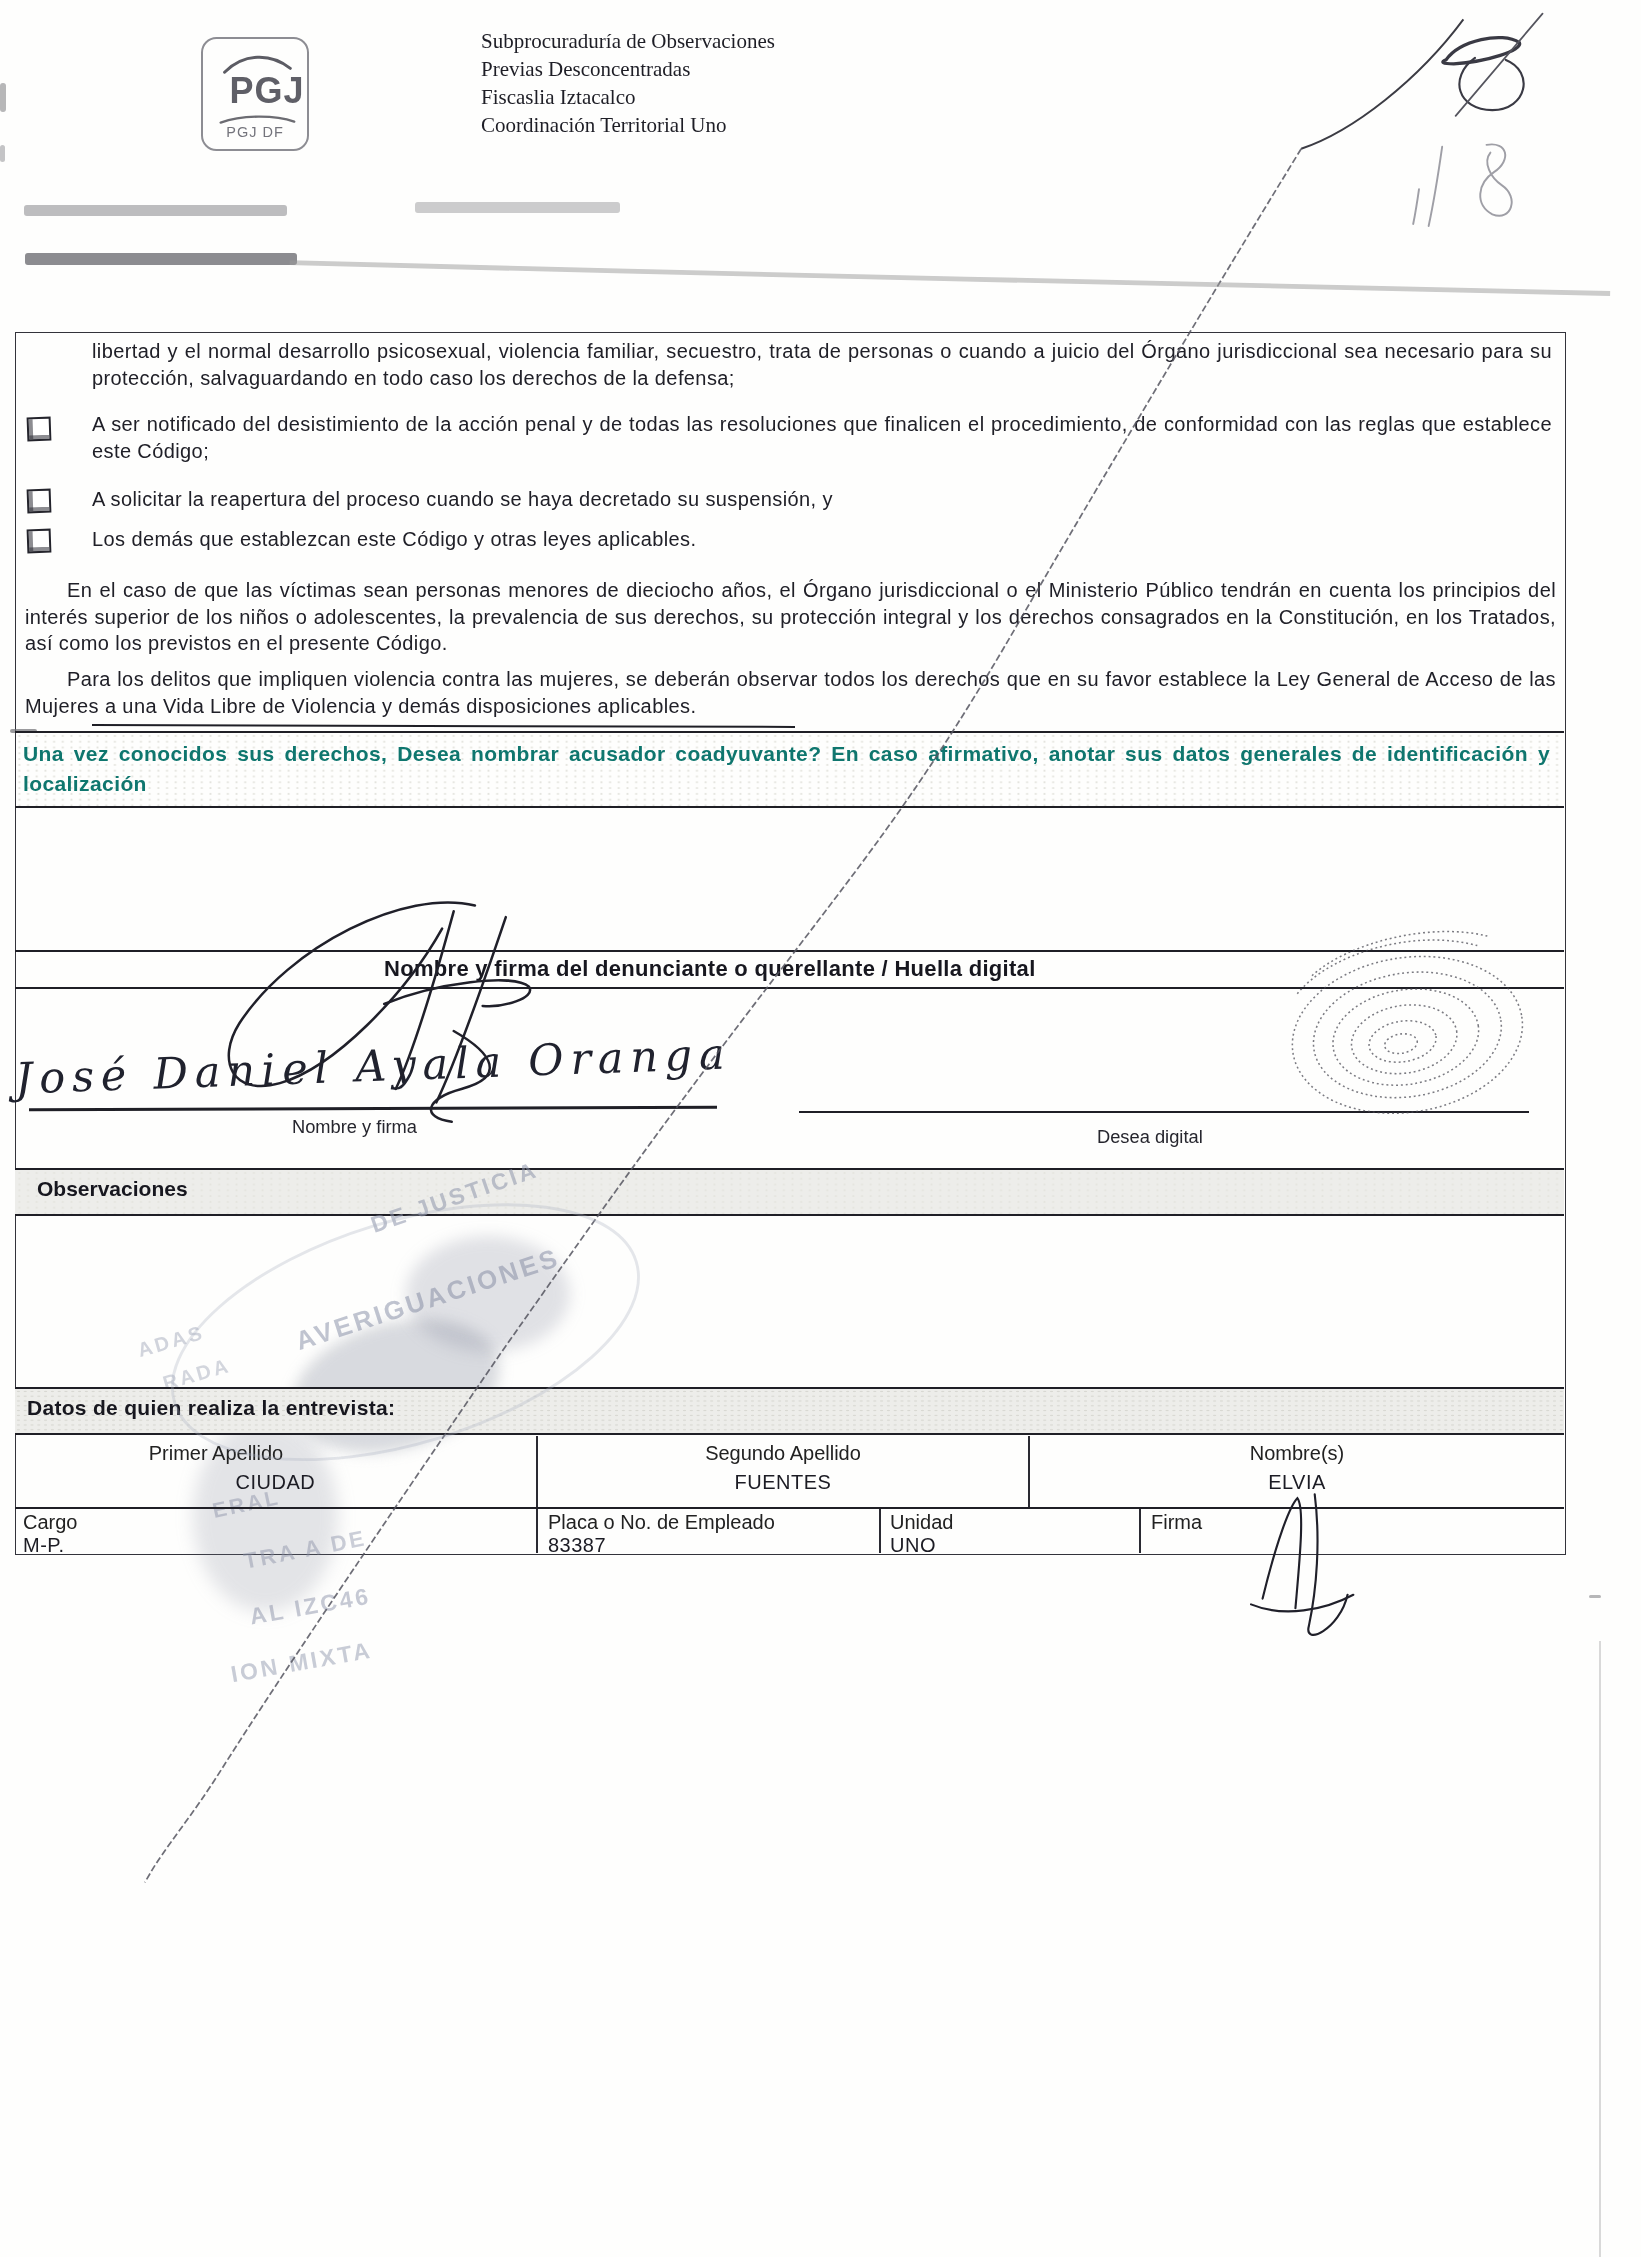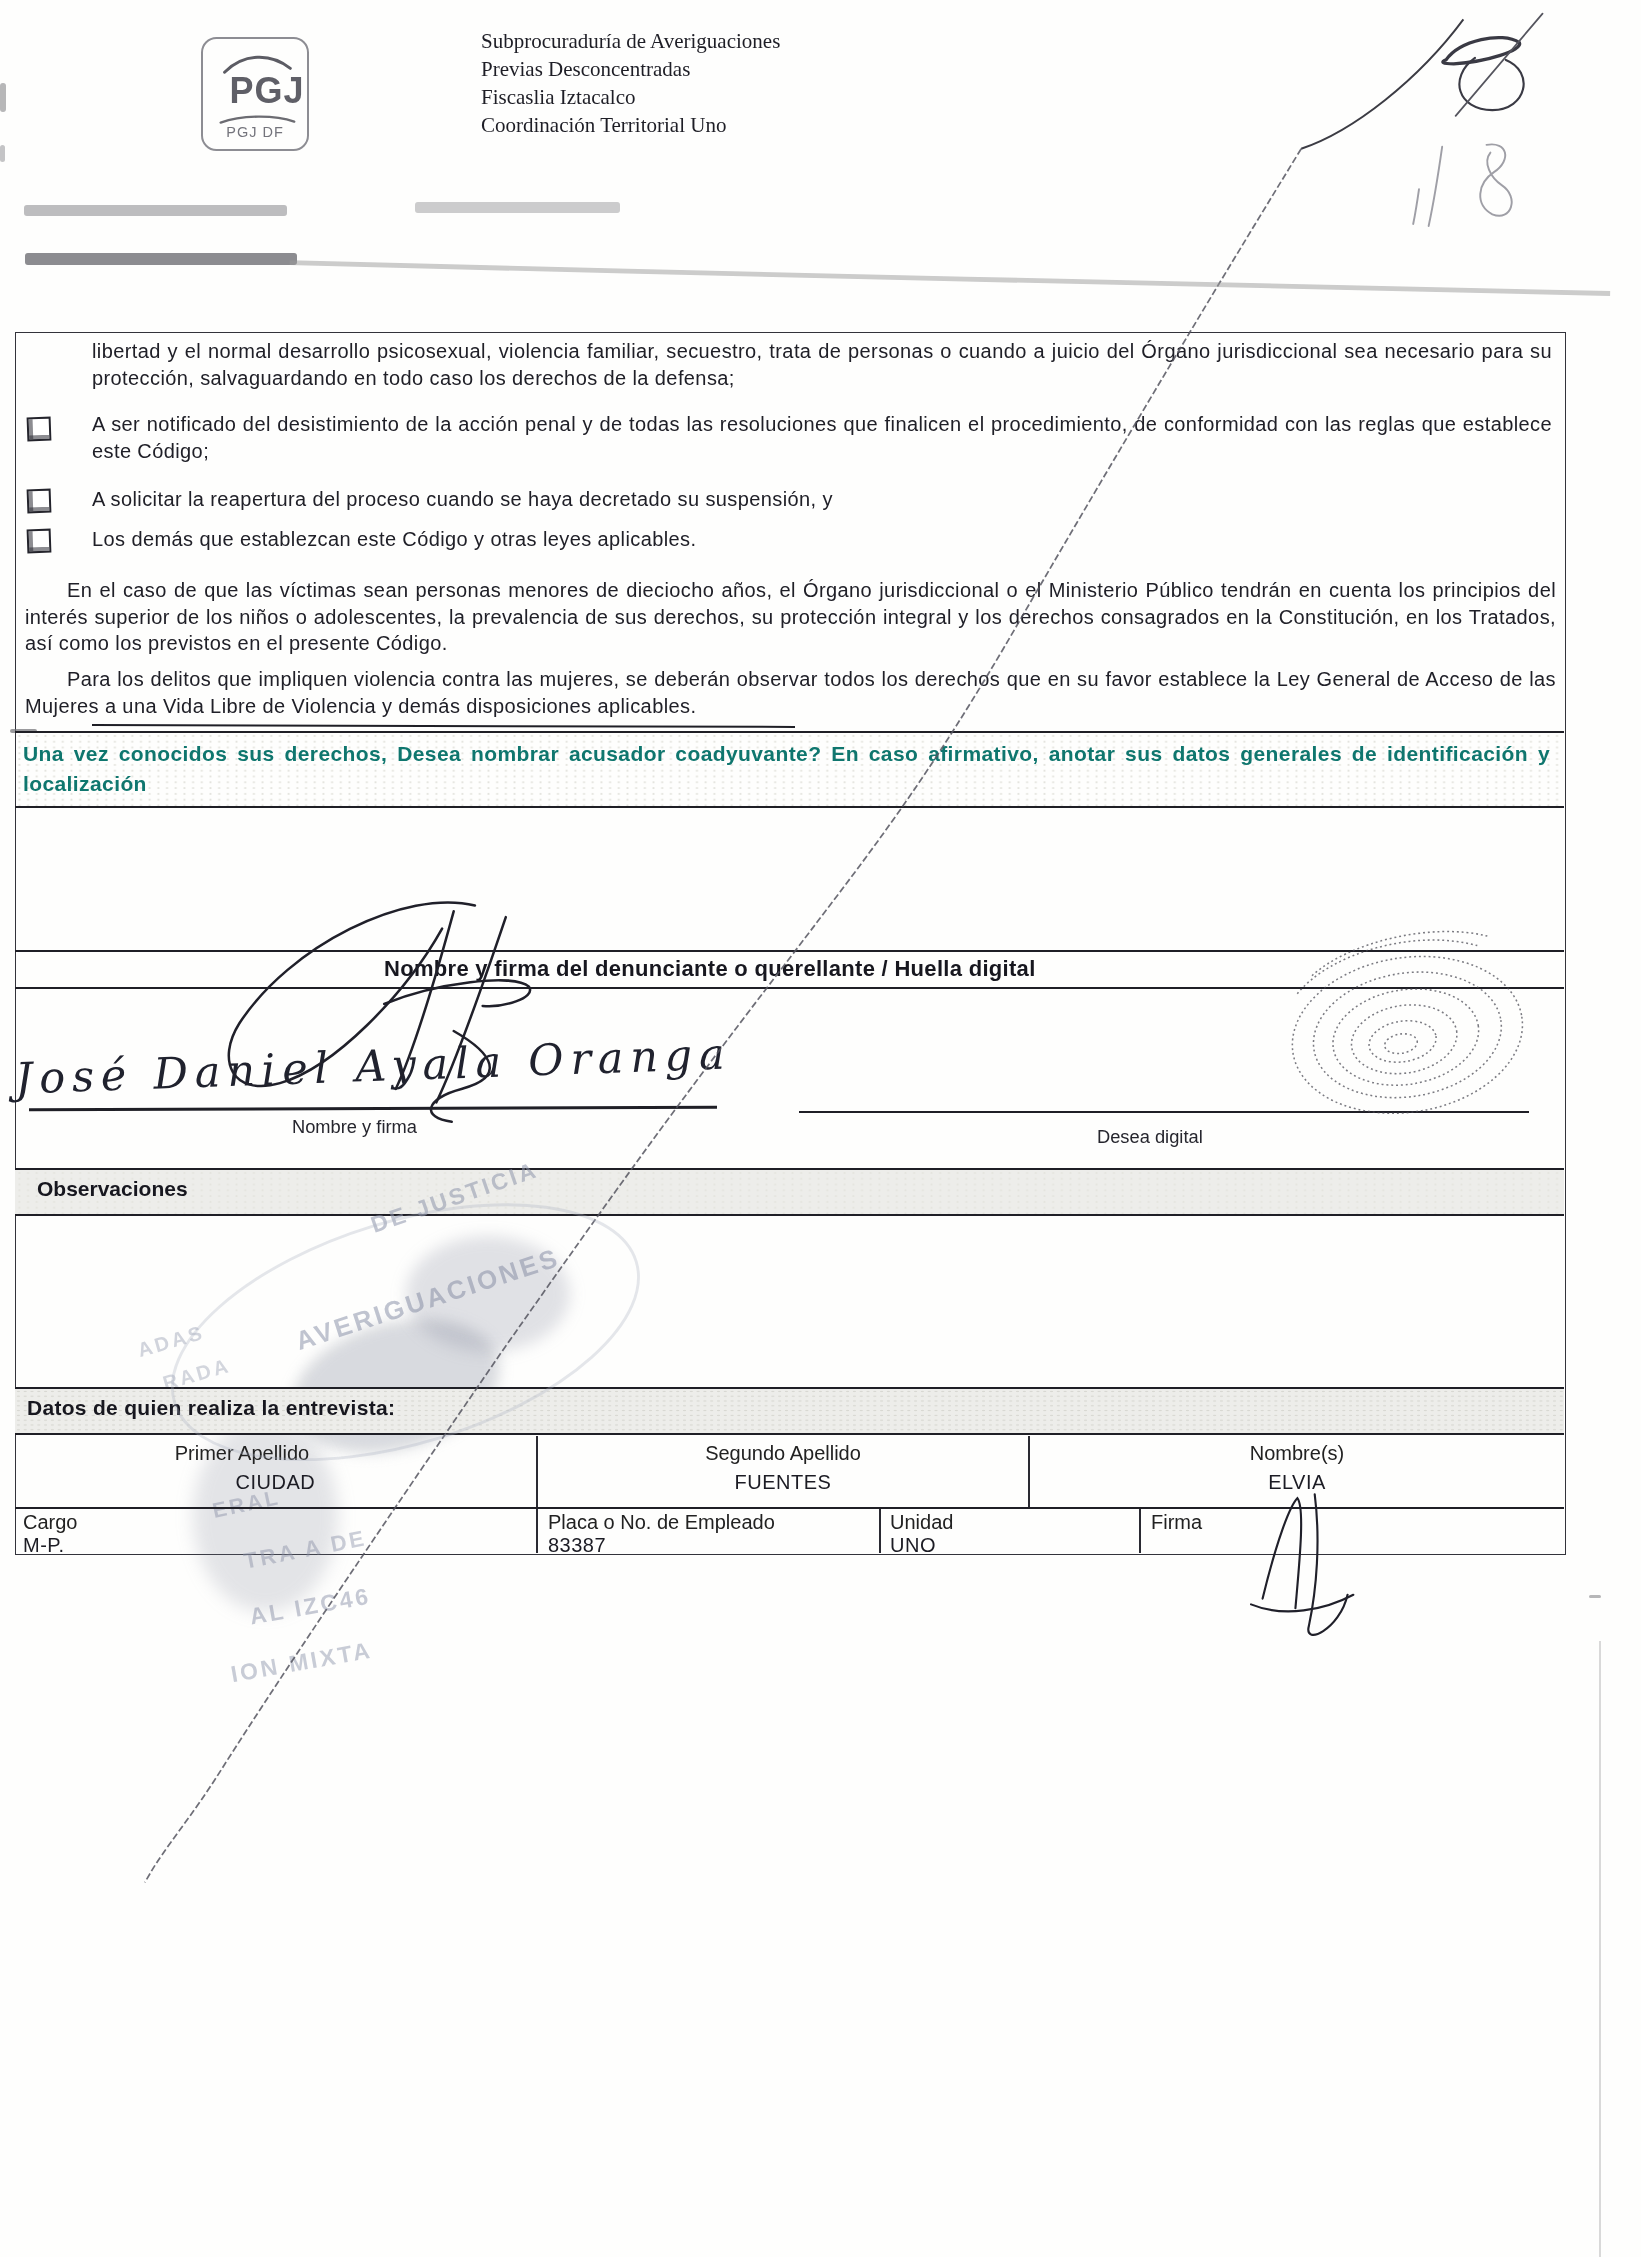--- a/index.html
+++ b/index.html
@@ -38,21 +38,21 @@
   <div class="abs" style="left:201px;top:37px;width:104px;height:110px;border:2.9px solid #8d8d93;border-radius:15.4px;">
     <svg class="abs" style="left:7.7px;top:7.7px;" width="89" height="93" viewBox="0 0 92 96">
       <path d="M14,26 C34,6 62,6 82,22" fill="none" stroke="#5c5c64" stroke-width="3" stroke-linecap="round"></path>
       <path d="M10,78 C32,70 66,70 86,77" fill="none" stroke="#6c6c72" stroke-width="2.5" stroke-linecap="round"></path>
     </svg>
     <div class="abs bold" style="left:0;top:31px;width:128px;text-align:center;font-size:36px;color:#5f5f67;letter-spacing:1px;">PGJ</div>
     <div class="abs" style="left:0;top:85px;width:104px;text-align:center;font-size:14.5px;color:#74747c;letter-spacing:1px;">PGJ DF</div>
   </div>
 
   <div class="abs serif" style="left:481px;top:27px;font-size:21px;line-height:28px;color:#1e1e26;">
-    <div>Subprocuraduría de Averiguaciones</div>
+    <div>Subprocuraduría de Observaciones</div>
     <div>Previas Desconcentradas</div>
     <div>Fiscaslia Iztacalco</div>
     <div>Coordinación Territorial Uno</div>
   </div>
 
   <div class="abs smudge" style="left:24px;top:205px;width:263px;height:10.6px;opacity:.45;"></div>
   <div class="abs smudge" style="left:415px;top:202px;width:205px;height:10.6px;opacity:.35;"></div>
   <div class="abs smudge" style="left:25px;top:253px;width:272px;height:11.6px;opacity:.8;"></div>
   <div class="abs smudge" style="left:0;top:83px;width:5.8px;height:29px;opacity:.5;"></div>
   <div class="abs smudge" style="left:0;top:145px;width:4.8px;height:17.4px;opacity:.4;"></div>
@@ -107,21 +107,21 @@
   <div class="abs" style="left:290px;top:1323px;width:212px;height:126px;background:rgba(120,125,145,.28);border-radius:50%;filter:blur(6.8px);transform:rotate(-15deg);"></div>
   <div class="abs" style="left:406px;top:1236px;width:164px;height:116px;background:rgba(120,125,145,.22);border-radius:50%;filter:blur(7.7px);"></div>
   <div class="abs" style="left:193px;top:1419px;width:145px;height:193px;background:rgba(120,125,145,.20);border-radius:50%;filter:blur(8.7px);"></div>
 
   <div class="abs band speckle" style="left:15.4px;top:1387px;width:1549px;height:48px;"></div>
   <div class="abs bold" style="left:27px;top:1396px;font-size:21px;color:#17171f;letter-spacing:0.3px;">Datos de quien realiza la entrevista:</div>
 
   <div class="abs vline" style="left:536px;top:1436px;height:73px;"></div>
   <div class="abs vline" style="left:1028px;top:1436px;height:73px;"></div>
 
-  <div class="abs cell-label" style="left:32px;top:1442px;width:420px;text-align:center;">Primer Apellido</div>
+  <div class="abs cell-label" style="left:0;top:1442px;width:420px;text-align:center;padding-left:6px;">Primer Apellido</div>
   <div class="abs cell-value" style="left:15.4px;top:1471px;width:520px;text-align:center;">CIUDAD</div>
 
   <div class="abs cell-label" style="left:538px;top:1442px;width:490px;text-align:center;">Segundo Apellido</div>
   <div class="abs cell-value" style="left:538px;top:1471px;width:490px;text-align:center;">FUENTES</div>
 
   <div class="abs cell-label" style="left:1030px;top:1442px;width:534px;text-align:center;">Nombre(s)</div>
   <div class="abs cell-value" style="left:1030px;top:1471px;width:534px;text-align:center;">ELVIA</div>
 
   <div class="abs hline" style="left:15.4px;top:1507px;width:1549px;height:1.9px;"></div>
 

